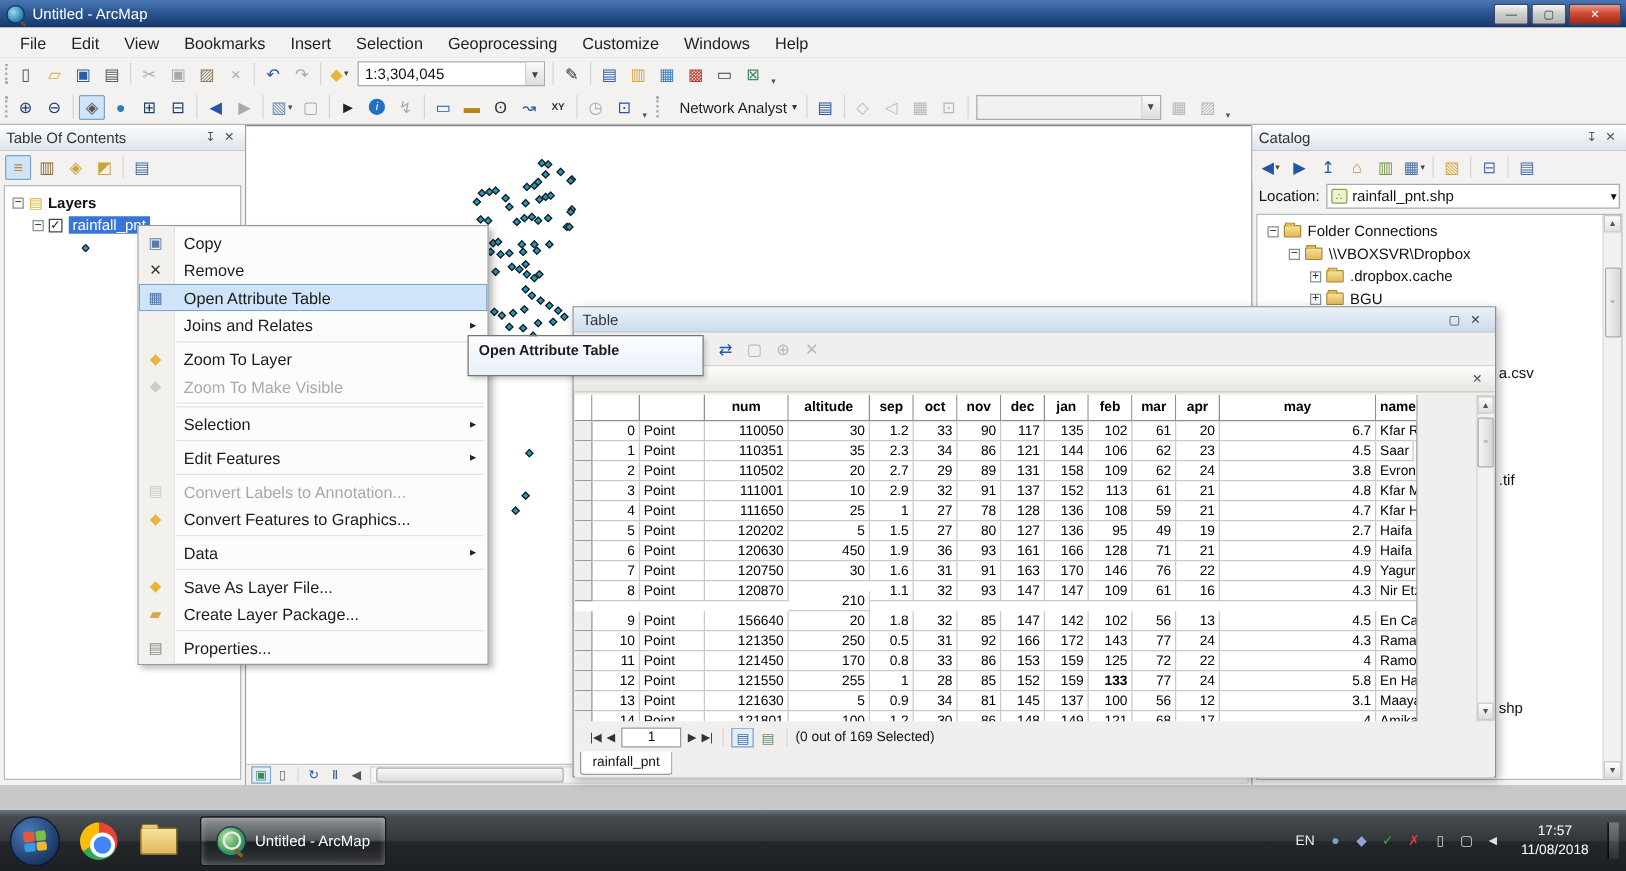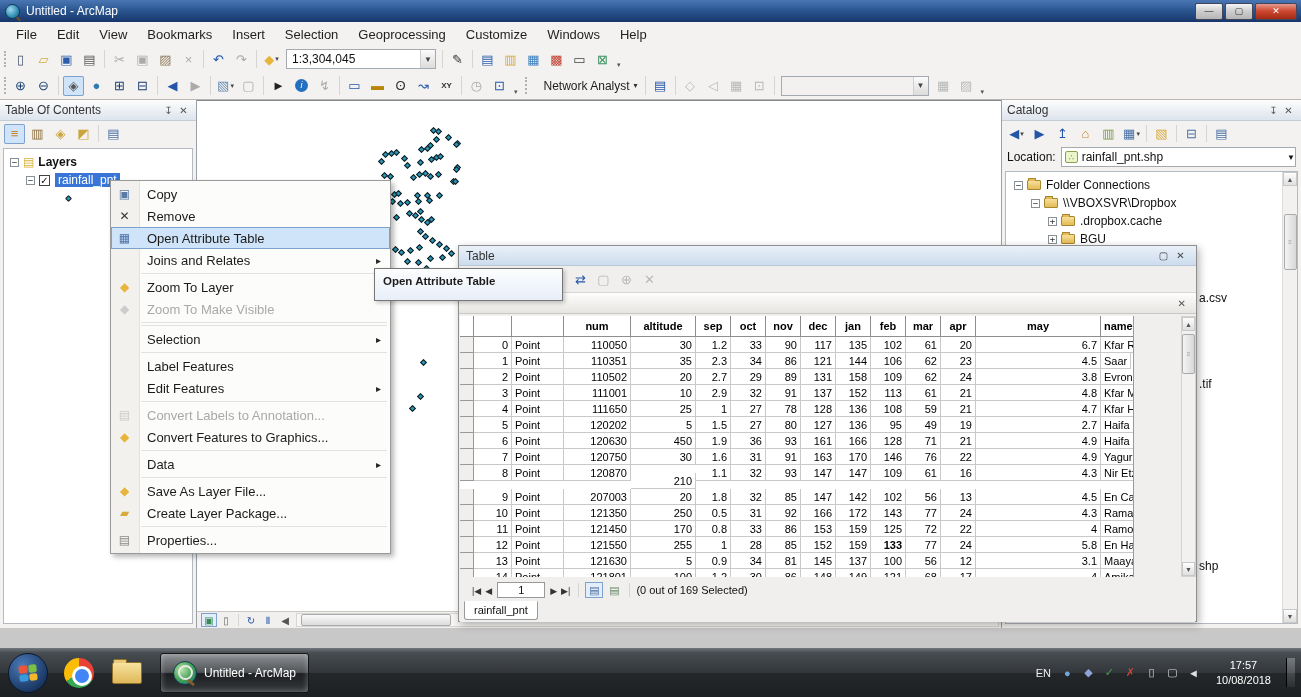--- a/index.html
+++ b/index.html
@@ -582,24 +582,20 @@
       <div class="cm-sep"></div>
       <div class="cm-sep"></div>
       <div class="cm-item">
         <span class="cm-icon"></span>
         <span class="cm-label">Selection</span>
         <span class="cm-arrow">▸</span>
       </div>
       <div class="cm-sep"></div>
       <div class="cm-item">
         <span class="cm-icon"></span>
-        <span class="cm-label">Label Features</span>
-      </div>
-      <div class="cm-item">
-        <span class="cm-icon"></span>
         <span class="cm-label">Edit Features</span>
         <span class="cm-arrow">▸</span>
       </div>
       <div class="cm-sep"></div>
       <div class="cm-item dis">
         <span class="cm-icon" style="color: rgb(204, 204, 204);">▤</span>
         <span class="cm-label">Convert Labels to Annotation...</span>
       </div>
       <div class="cm-item">
         <span class="cm-icon" style="color: rgb(232, 181, 60);">◆</span>
@@ -821,21 +817,21 @@
           <span class="cell rnum" style="width: 35px;">109</span>
           <span class="cell rnum" style="width: 35px;">61</span>
           <span class="cell rnum" style="width: 35px;">16</span>
           <span class="cell rnum" style="width: 125px;">4.3</span>
           <span class="cell">Nir Etzyon</span>
         </div>
         <div class="grow">
           <span class="cell selc" style="width: 14px;"></span>
           <span class="cell rnum" style="width: 38px;">9</span>
           <span class="cell" style="width: 52px;">Point</span>
-          <span class="cell rnum" style="width: 67px;">207003</span>
+          <span class="cell rnum" style="width: 67px;">156640</span>
           <span class="cell rnum" style="width: 65px;">20</span>
           <span class="cell rnum" style="width: 35px;">1.8</span>
           <span class="cell rnum" style="width: 35px;">32</span>
           <span class="cell rnum" style="width: 35px;">85</span>
           <span class="cell rnum" style="width: 35px;">147</span>
           <span class="cell rnum" style="width: 35px;">142</span>
           <span class="cell rnum" style="width: 35px;">102</span>
           <span class="cell rnum" style="width: 35px;">56</span>
           <span class="cell rnum" style="width: 35px;">13</span>
           <span class="cell rnum" style="width: 125px;">4.5</span>
@@ -983,19 +979,19 @@
           <span class="tray-ic" style="color: rgb(111, 168, 216);">●</span>
           <span class="tray-ic" style="color: rgb(142, 164, 216);">◆</span>
           <span class="tray-ic" style="color: rgb(70, 165, 70);">✓</span>
           <span class="tray-ic" style="color: rgb(208, 68, 55);">✗</span>
           <span class="tray-ic" style="color: rgb(216, 216, 216);">▯</span>
           <span class="tray-ic" style="color: rgb(216, 216, 216);">▢</span>
           <span class="tray-ic" style="color: rgb(224, 224, 224);">◄</span>
         </span>
       <span class="clock">
         <span>17:57</span><br>
-        <span>10/08/2018</span>
+        <span>11/08/2018</span>
       </span>
       <span class="show-desktop"></span>
     </span>
   </div>
 
 <span class="peek" style="left: 1199px; top: 291px;">a.csv</span><span class="peek" style="left: 1199px; top: 377px;">.tif</span><span class="peek" style="left: 1199px; top: 559px;">shp</span></div>
 
 </body></html>

